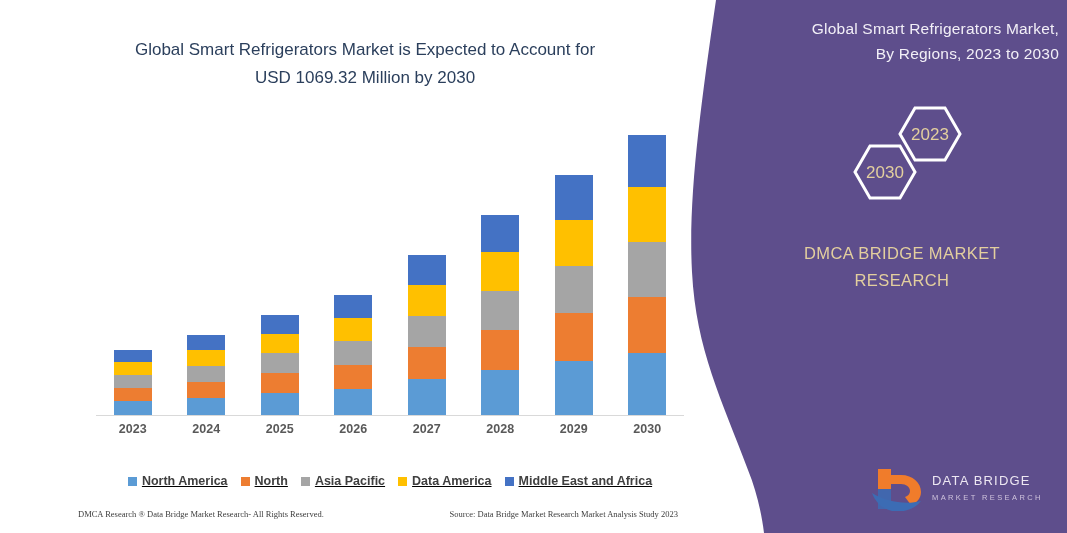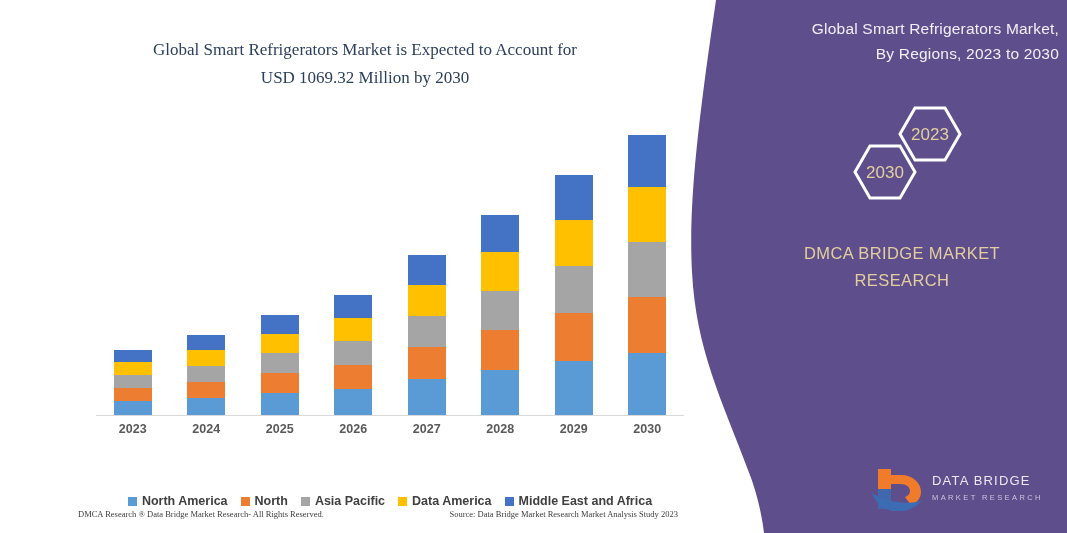--- a/index.html
+++ b/index.html
@@ -15,38 +15,38 @@
   .panel-title .l2{display:block;}
 
   .hexwrap{position:absolute;top:92px;left:0;width:330px;height:100px;}
   .brandname{position:absolute;top:232px;left:0;width:330px;text-align:center;
     color:#e3cf9e;font-size:16.5px;line-height:27px;letter-spacing:.4px;}
 
   .logo{position:absolute;right:22px;bottom:30px;width:175px;height:46px;}
 
   
   .chart-title{position:absolute;top:36px;left:40px;width:650px;text-align:center;
-    color:#2b3f5c;font-size:17px;line-height:28px;font-family:Liberation Serif, serif;}
+    color:#2b3f5c;font-size:17px;line-height:28px;}
   .chart-title .l2{display:block;}
 
   .plot{position:absolute;left:96px;top:120px;width:588px;height:296px;}
   .axisline{position:absolute;left:96px;top:415px;width:588px;height:1px;background:#d9d9d9;}
 
   .bars{position:absolute;left:0;top:0;width:588px;height:295px;display:flex;
     align-items:flex-end;justify-content:space-around;}
   .barcol{width:62px;display:flex;flex-direction:column;justify-content:flex-end;align-items:center;}
   .bar{width:38px;display:flex;flex-direction:column-reverse;}
   .seg{width:100%;}
 
   .xlabels{position:absolute;left:96px;top:422px;width:588px;height:20px;
     display:flex;justify-content:space-around;}
   .xlab{width:62px;text-align:center;color:#595959;font-size:12.5px;font-weight:bold;}
 
-  .legend{position:absolute;left:96px;top:491px;width:588px;height:20px;
-    display:flex;justify-content:center;align-items:center;gap:13px;}
+  .legend{position:absolute;left:96px;top:471px;width:588px;height:20px;
+    display:flex;justify-content:center;align-items:center;gap:13px;text-decoration:underline;}
   .lgitem{display:flex;align-items:center;gap:5px;}
   .lgsw{width:9px;height:9px;display:inline-block;}
   .lglab{color:#404040;font-size:12.5px;font-weight:bold;white-space:nowrap;}
 
   .footer{position:absolute;left:78px;top:506px;width:600px;height:16px;
     display:flex;justify-content:space-between;align-items:center;}
   .fttext{color:#3d3d3d;font-size:8.5px;font-family:"Liberation Serif",serif;white-space:nowrap;}
 </style>
 </head>
 <body>

